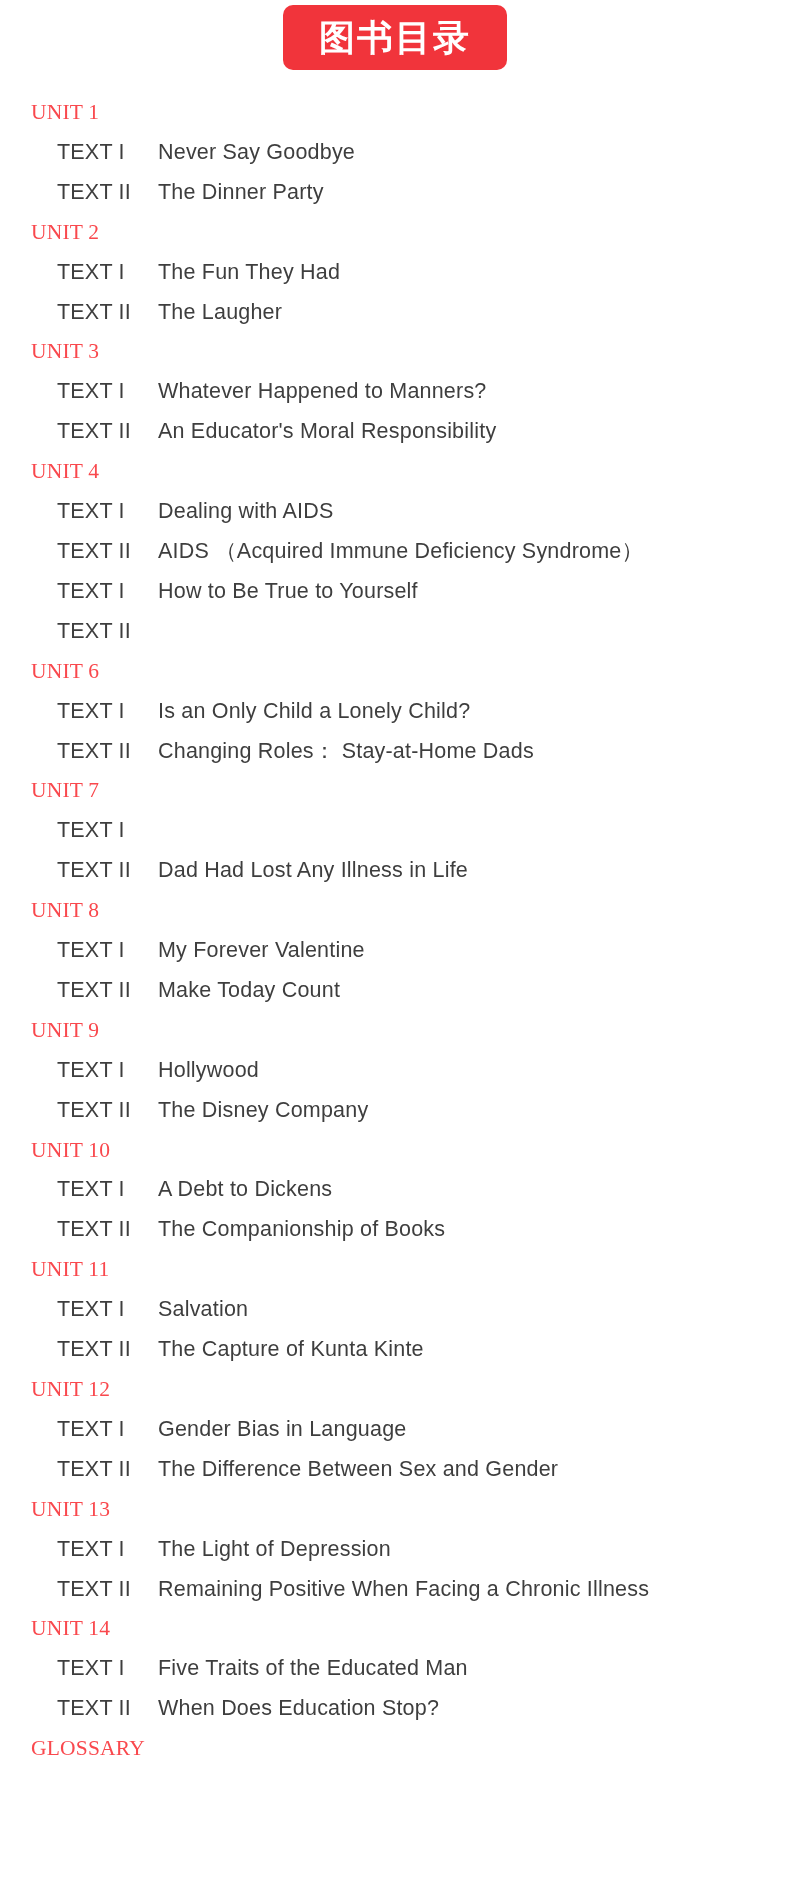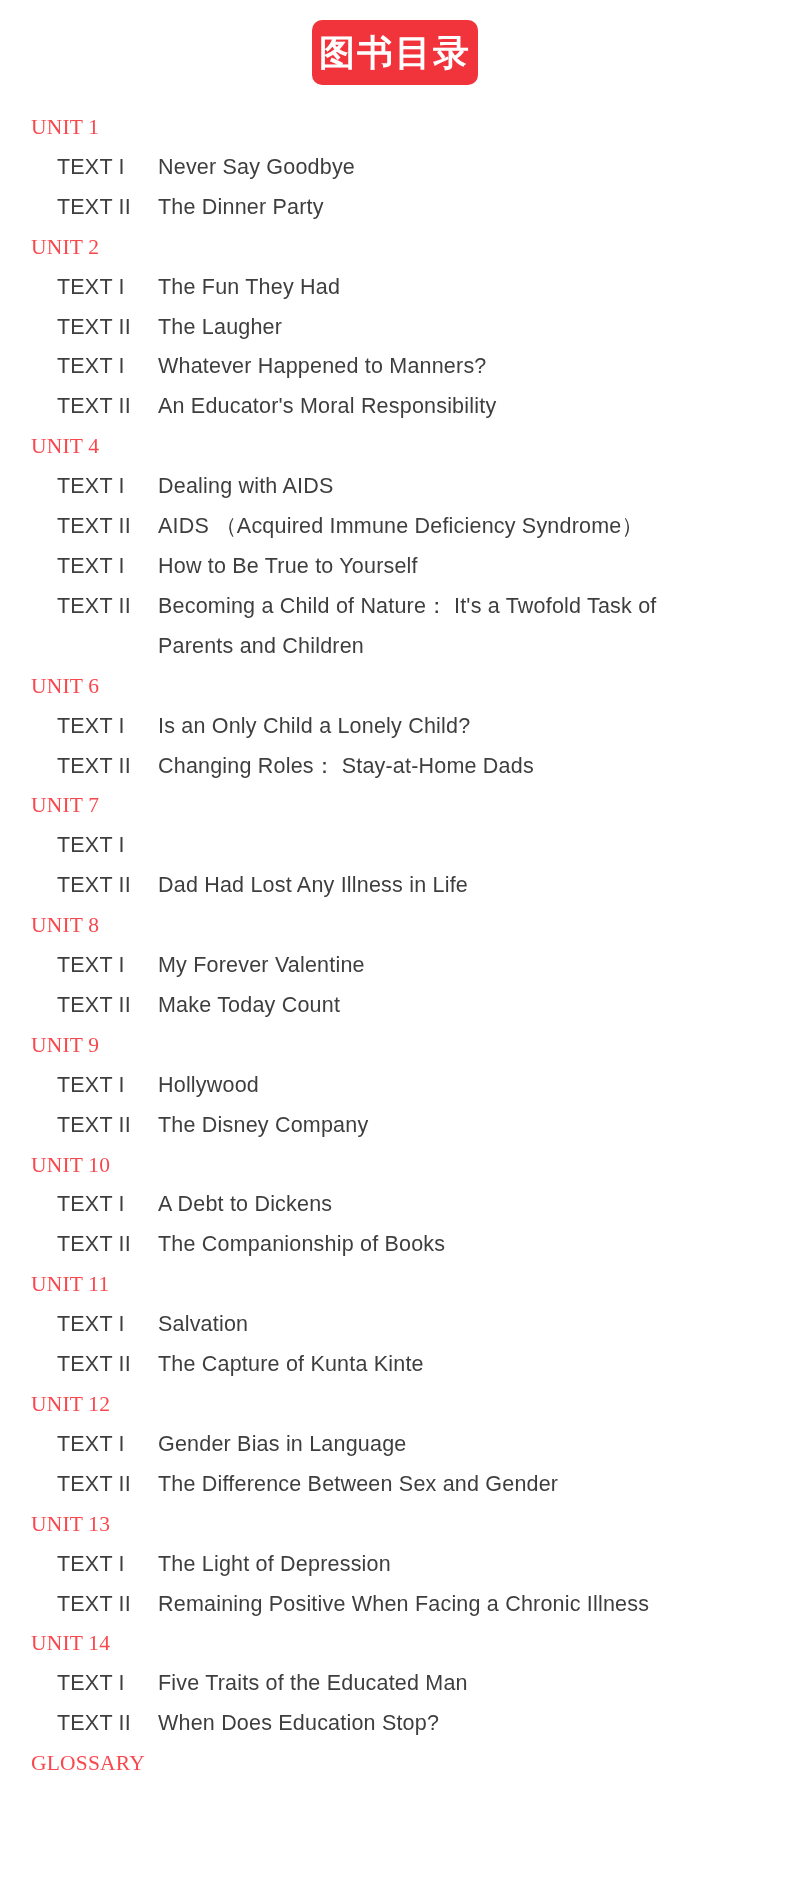--- a/index.html
+++ b/index.html
@@ -10,22 +10,22 @@
     --bg:#ffffff;
   }
   html,body{margin:0;padding:0;}
   body{
     width:790px;height:1901px;
     background:var(--bg);
     font-family:"Liberation Sans","DejaVu Sans",sans-serif;
     overflow:hidden;
   }
   .title-badge{
-    width:166px;height:65px;
-    margin:20px auto 0 auto;
+    width:224px;height:65px;
+    margin:5px auto 0 auto;
     background:var(--badge-red);
     border-radius:10px;
     display:flex;align-items:center;justify-content:center;
   }
   .title-badge .title-text{
     color:var(--badge-text);
     font-size:36px;
     font-weight:bold;
     letter-spacing:2px;
     line-height:1;
@@ -77,20 +77,21 @@
       </div>
       <div class="unit-heading">UNIT 2</div>
       <div class="row">
         <span class="label">TEXT I</span>
         <span class="title">The Fun They Had</span>
       </div>
       <div class="row">
         <span class="label">TEXT II</span>
         <span class="title">The Laugher</span>
       </div>
+      <div class="unit-heading">UNIT 3</div>
       <div class="row">
         <span class="label">TEXT I</span>
         <span class="title">Whatever Happened to Manners?</span>
       </div>
       <div class="row">
         <span class="label">TEXT II</span>
         <span class="title">An Educator's Moral Responsibility</span>
       </div>
       <div class="unit-heading">UNIT 4</div>
       <div class="row">
@@ -100,21 +101,20 @@
       <div class="row">
         <span class="label">TEXT II</span>
         <span class="title">AIDS （Acquired Immune Deficiency Syndrome）</span>
       </div>
       <div class="row">
         <span class="label">TEXT I</span>
         <span class="title">How to Be True to Yourself</span>
       </div>
       <div class="row">
         <span class="label">TEXT II</span>
-        <span class="title">Becoming a Child of Nature： It's a Twofold Task of Parents and Children</span>
       </div>
       <div class="unit-heading">UNIT 6</div>
       <div class="row">
         <span class="label">TEXT I</span>
         <span class="title">Is an Only Child a Lonely Child?</span>
       </div>
       <div class="row">
         <span class="label">TEXT II</span>
         <span class="title">Changing Roles： Stay-at-Home Dads</span>
       </div>

